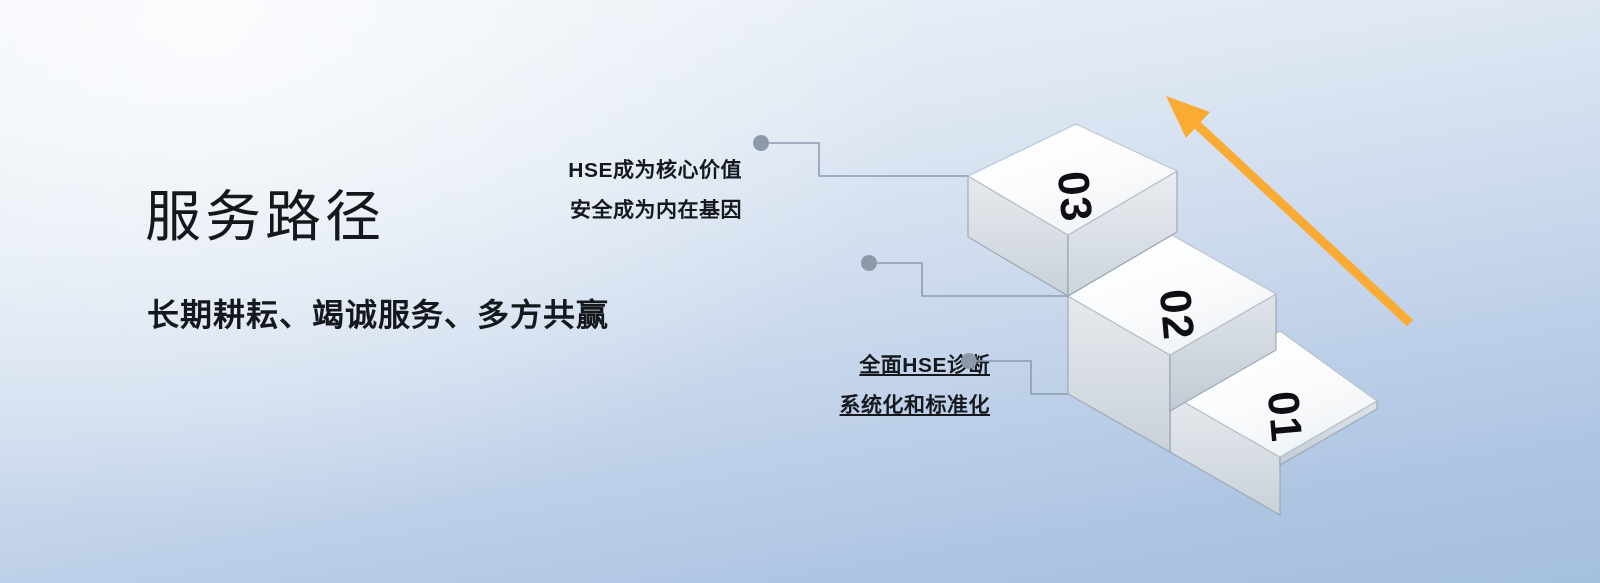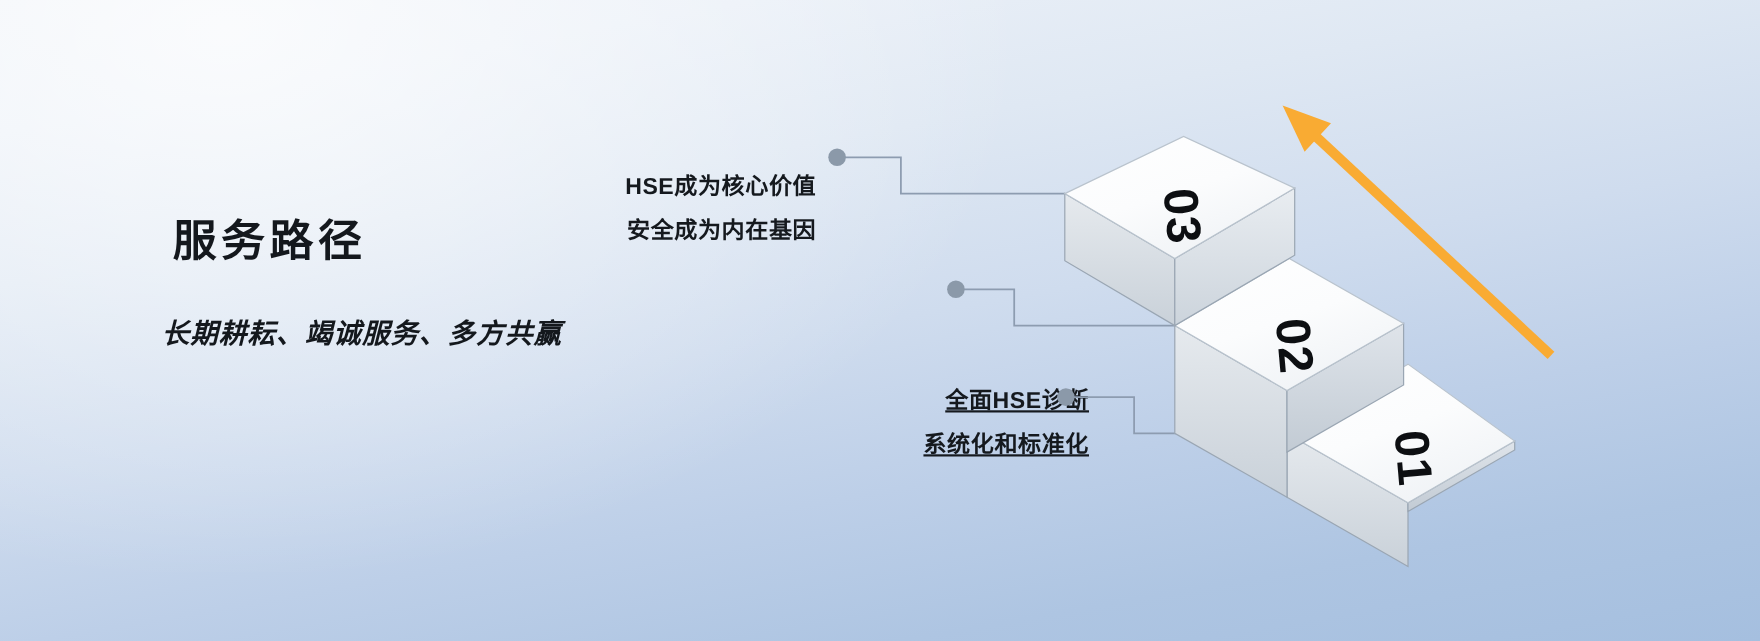--- a/index.html
+++ b/index.html
@@ -41,36 +41,35 @@
   }
 
   
   .headline-block {
     position: absolute;
     left: 145px;
     top: 186px;
     width: 520px;
   }
   .headline-title {
-    font-size: 40px;
-    font-weight: 700;
+    font-size: 56px;
+    font-weight: 400;
     letter-spacing: 4px;
     color: #14181d;
     line-height: 1.12;
-    margin: 12px;
+    margin: 0;
     white-space: nowrap;
   }
   .headline-sub {
     margin: 40px 0 0 2px;
-    font-size: 25px;
+    font-size: 32px;
     font-weight: 700;
     letter-spacing: 1px;
     color: #14181d;
     white-space: nowrap;
-    font-style: italic;
   }
 
   
   .callout {
     position: absolute;
     text-align: right;
     color: #15191e;
     font-weight: 700;
     font-size: 21px;
     line-height: 40px;

